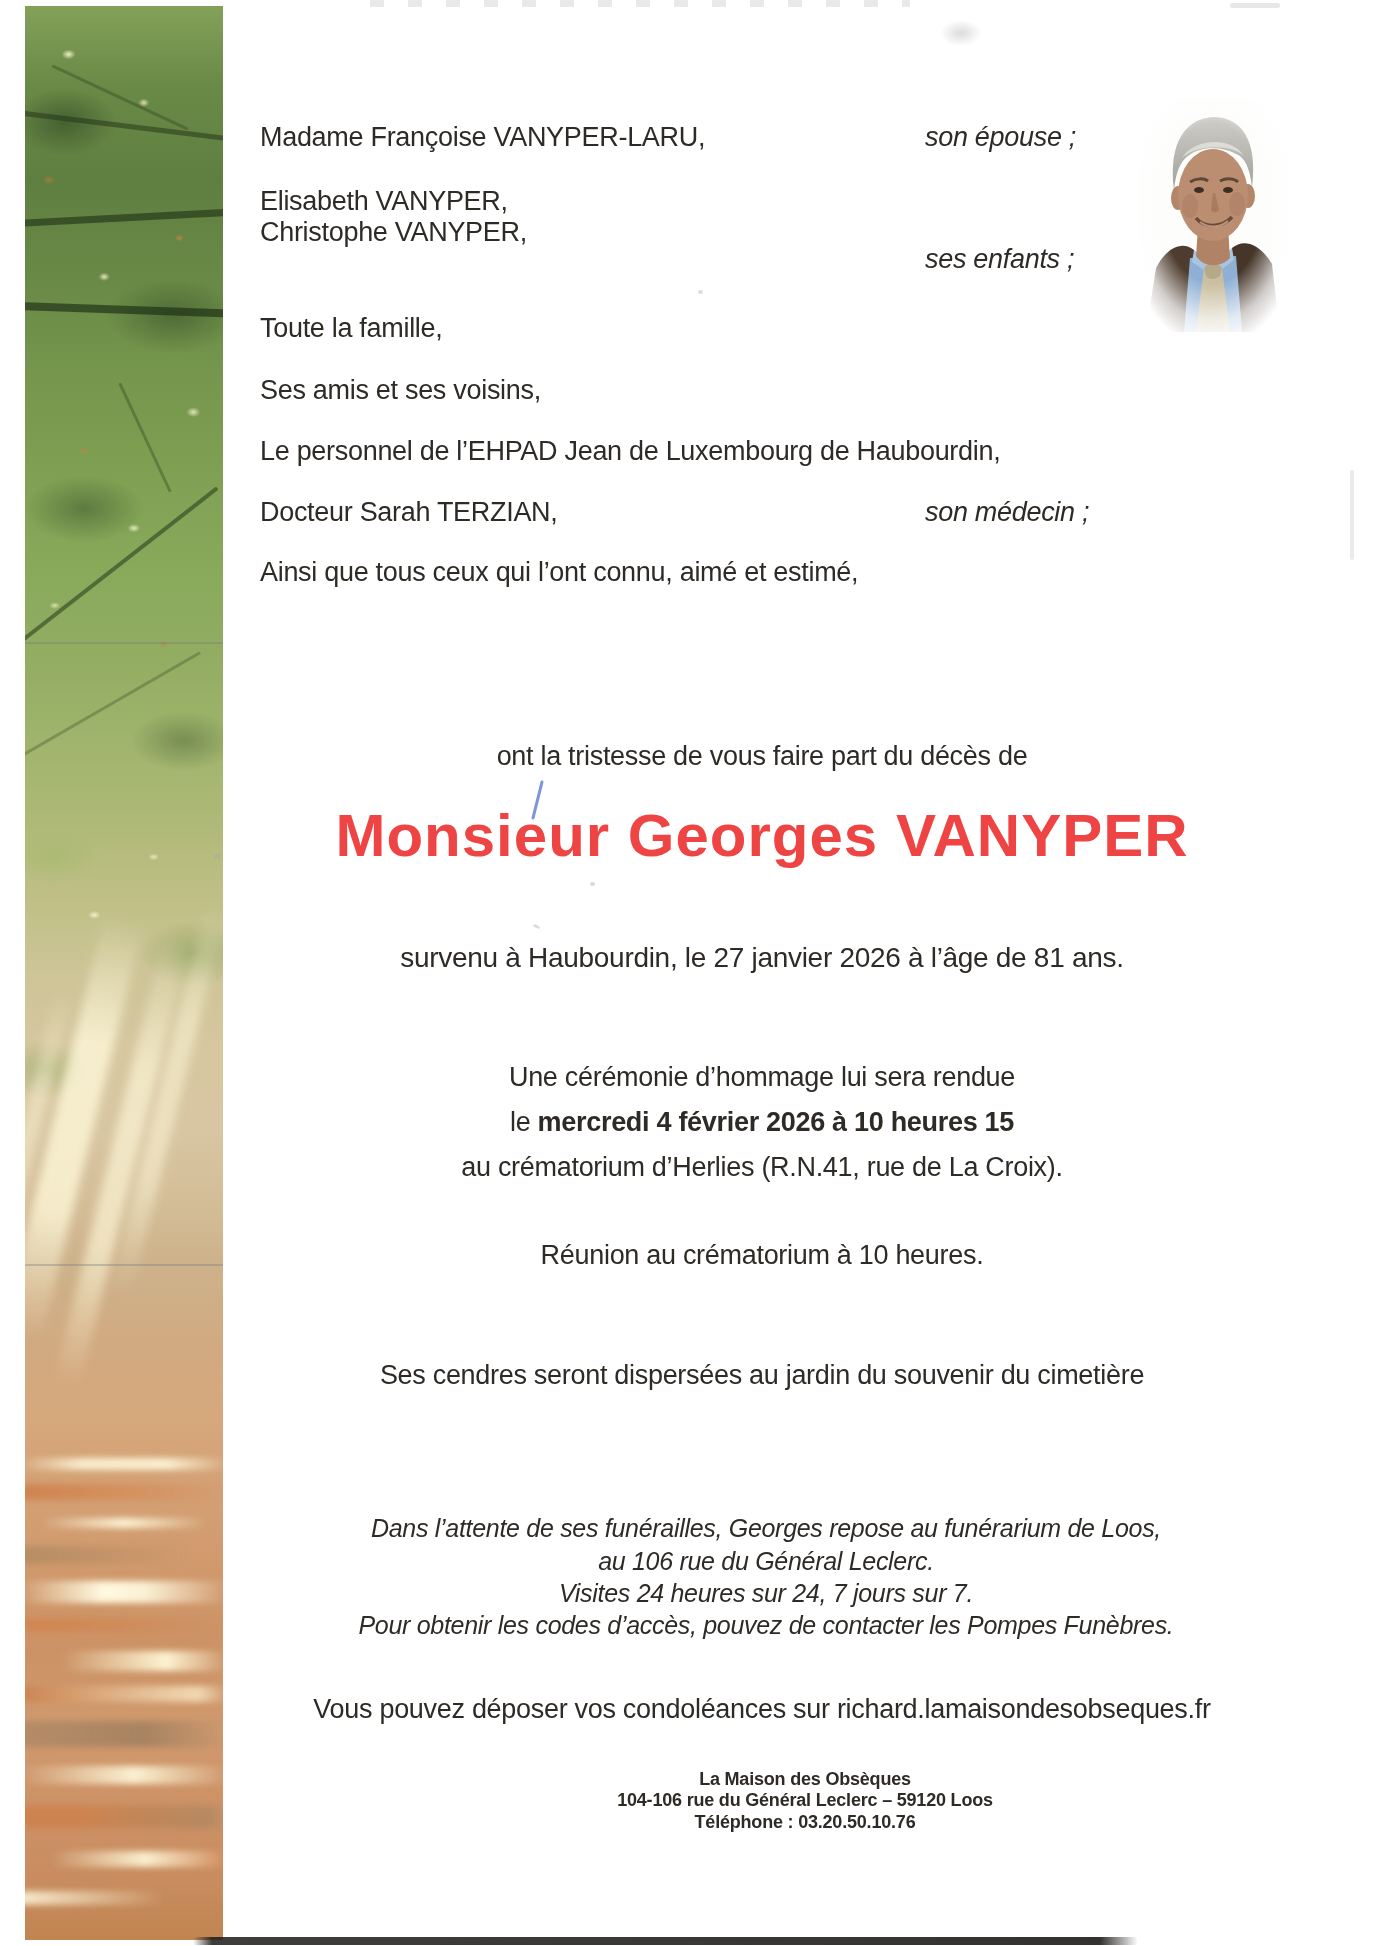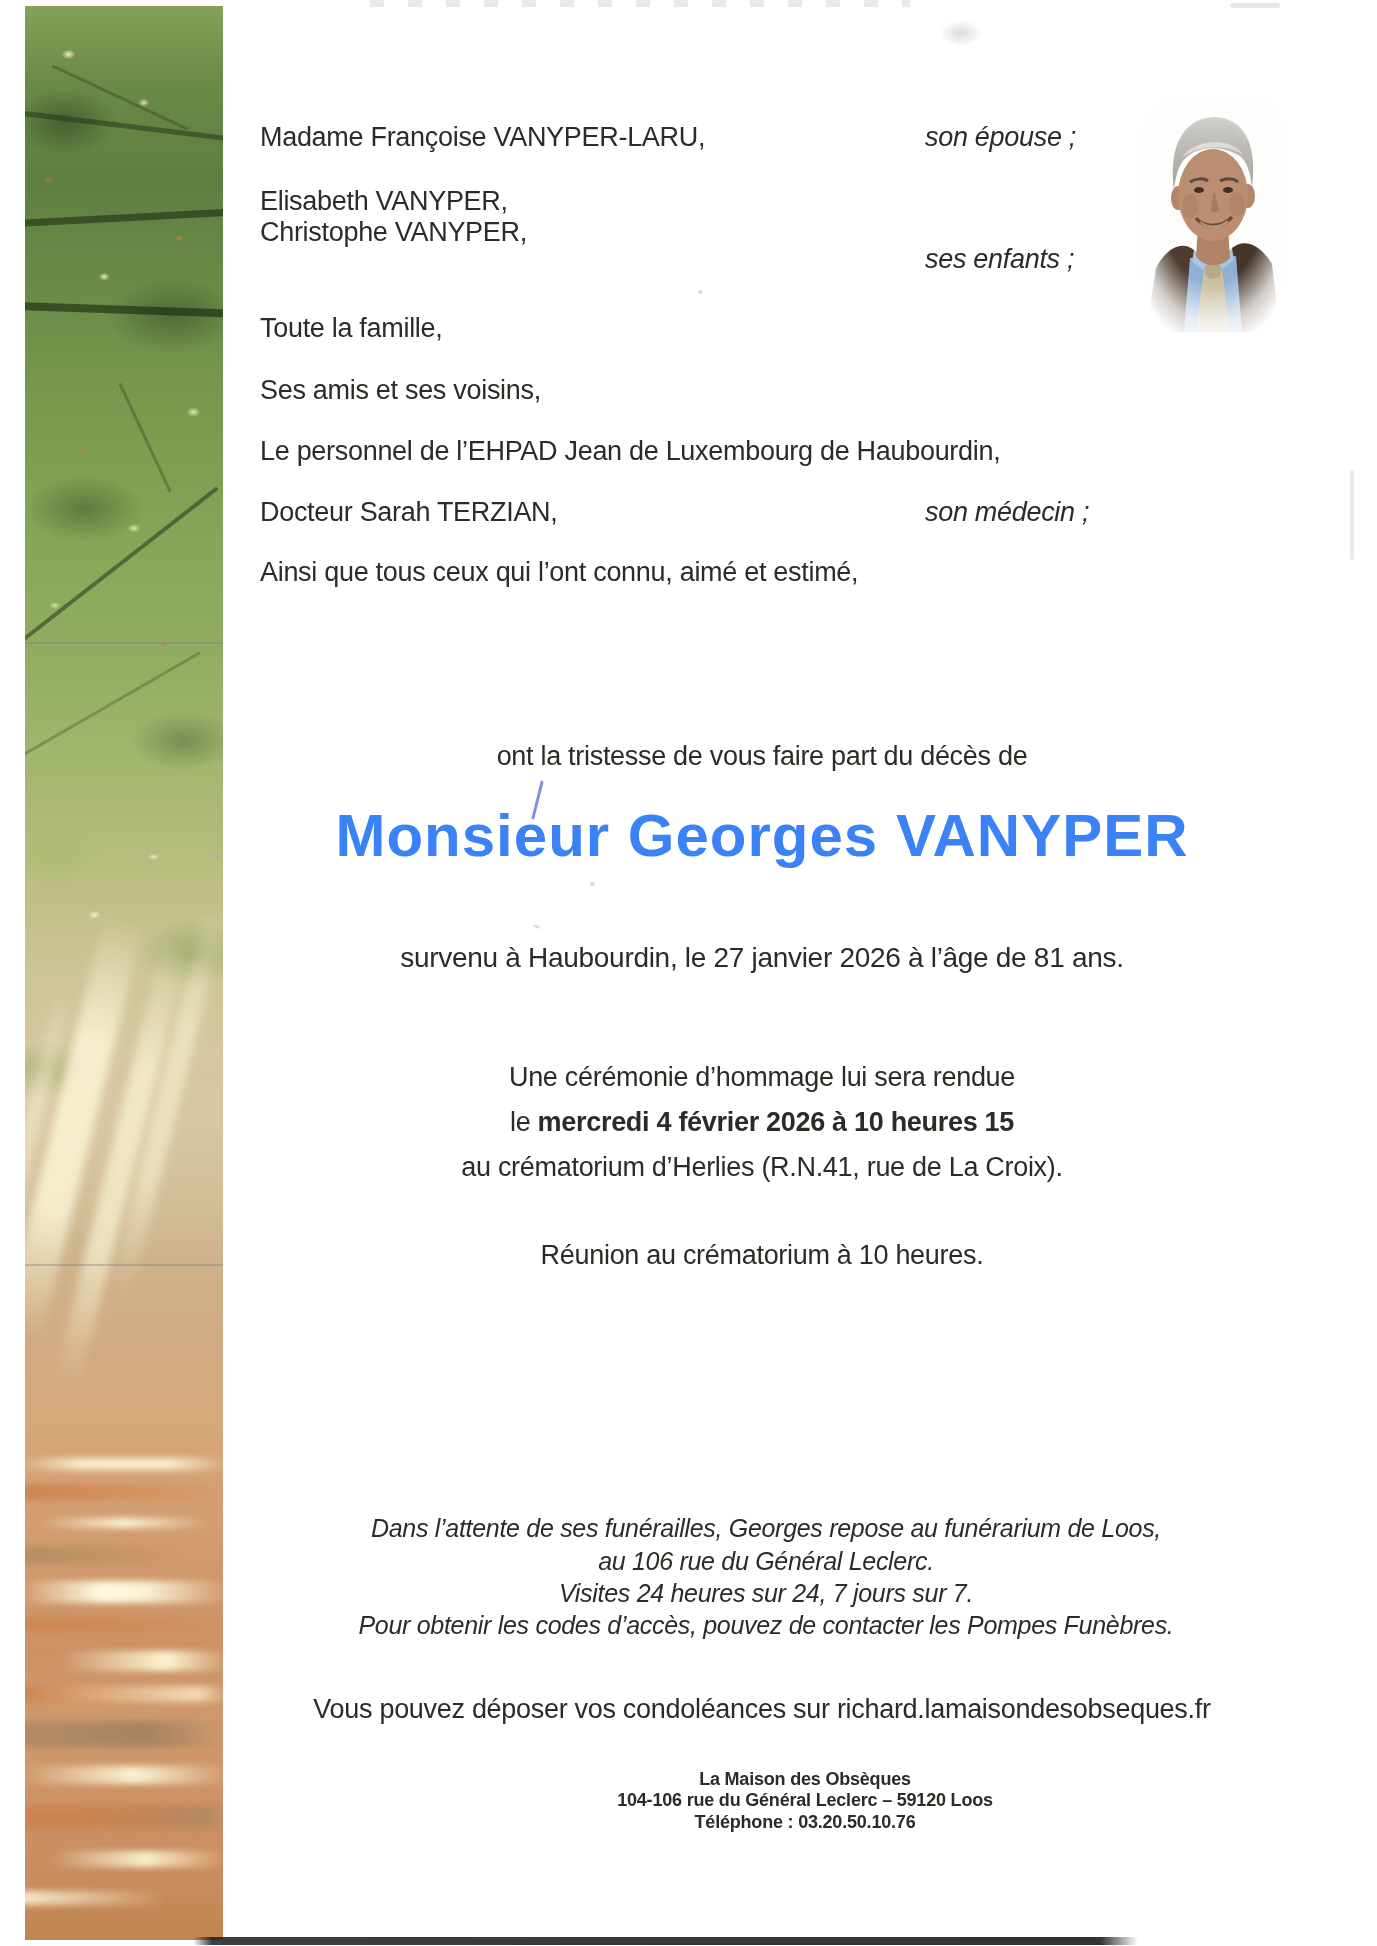--- a/index.html
+++ b/index.html
@@ -76,21 +76,21 @@
   
   .portrait{position:absolute;left:1138px;top:98px;width:150px;height:234px;}
   
   .txt{position:absolute;font-size:27px;letter-spacing:-0.3px;line-height:1.15;white-space:nowrap;}
   .rel{font-style:italic;}
   .left-col{left:260px;}
   .rel-col{left:925px;}
   .centered{left:172px;width:1180px;text-align:center;}
   .c-italic{left:176px;width:1180px;text-align:center;font-style:italic;font-size:25px;}
   .c-footer{left:215px;width:1180px;text-align:center;font-weight:bold;font-size:18px;letter-spacing:-0.2px;}
-  .deceased-title{top:806px;font-size:60px;font-weight:bold;color:#3b82f6;letter-spacing:1px;line-height:1;}
+  .deceased-title{top:806px;font-size:60px;font-weight:bold;color:#ef4444;letter-spacing:1px;line-height:1;}
   .bold-part{font-weight:bold;}
   
   .pen-slash{position:absolute;left:536px;top:780px;width:3px;height:40px;background:#5b7bd5;transform:rotate(14deg);border-radius:2px;opacity:.8;}
   .top-dashes{position:absolute;left:370px;top:0;width:540px;height:7px;opacity:.8;
     background:repeating-linear-gradient(90deg, rgba(200,200,200,.5) 0 14px, transparent 14px 38px);}
   .top-smudge{position:absolute;left:940px;top:20px;width:42px;height:26px;
     background:radial-gradient(closest-side, rgba(190,190,190,.55), transparent);}
   .top-dash-right{position:absolute;left:1230px;top:3px;width:50px;height:5px;background:rgba(215,215,215,.6);border-radius:3px;}
   .speck{position:absolute;border-radius:50%;}
   .sp1{left:214px;top:854px;width:6px;height:5px;background:rgba(170,170,170,.5);}
@@ -191,20 +191,21 @@
   <div class="txt centered" style="top:741px">ont la tristesse de vous faire part du décès de</div>
   <div class="pen-slash"></div>
   <div class="txt centered deceased-title">Monsieur Georges VANYPER</div>
   <div class="txt centered" style="top:942px;font-size:28px">survenu à Haubourdin, le 27 janvier 2026 à l’âge de 81 ans.</div>
 
   <div class="txt centered" style="top:1062px">Une cérémonie d’hommage lui sera rendue</div>
   <div class="txt centered" style="top:1107px"><span>le </span><span class="bold-part">mercredi 4 février 2026 à 10 heures 15</span></div>
   <div class="txt centered" style="top:1152px">au crématorium d’Herlies (R.N.41, rue de La Croix).</div>
   <div class="txt centered" style="top:1240px">Réunion au crématorium à 10 heures.</div>
 
+  <div class="txt centered" style="top:1360px">Ses cendres seront dispersées au jardin du souvenir du cimetière</div>
 
   <div class="txt c-italic" style="top:1514px">Dans l’attente de ses funérailles, Georges repose au funérarium de Loos,</div>
   <div class="txt c-italic" style="top:1547px">au 106 rue du Général Leclerc.</div>
   <div class="txt c-italic" style="top:1579px">Visites 24 heures sur 24, 7 jours sur 7.</div>
   <div class="txt c-italic" style="top:1611px">Pour obtenir les codes d’accès, pouvez de contacter les Pompes Funèbres.</div>
 
   <div class="txt centered" style="top:1694px">Vous pouvez déposer vos condoléances sur richard.lamaisondesobseques.fr</div>
 
   <div class="txt c-footer" style="top:1769px">La Maison des Obsèques</div>
   <div class="txt c-footer" style="top:1790px">104-106 rue du Général Leclerc – 59120 Loos</div>

